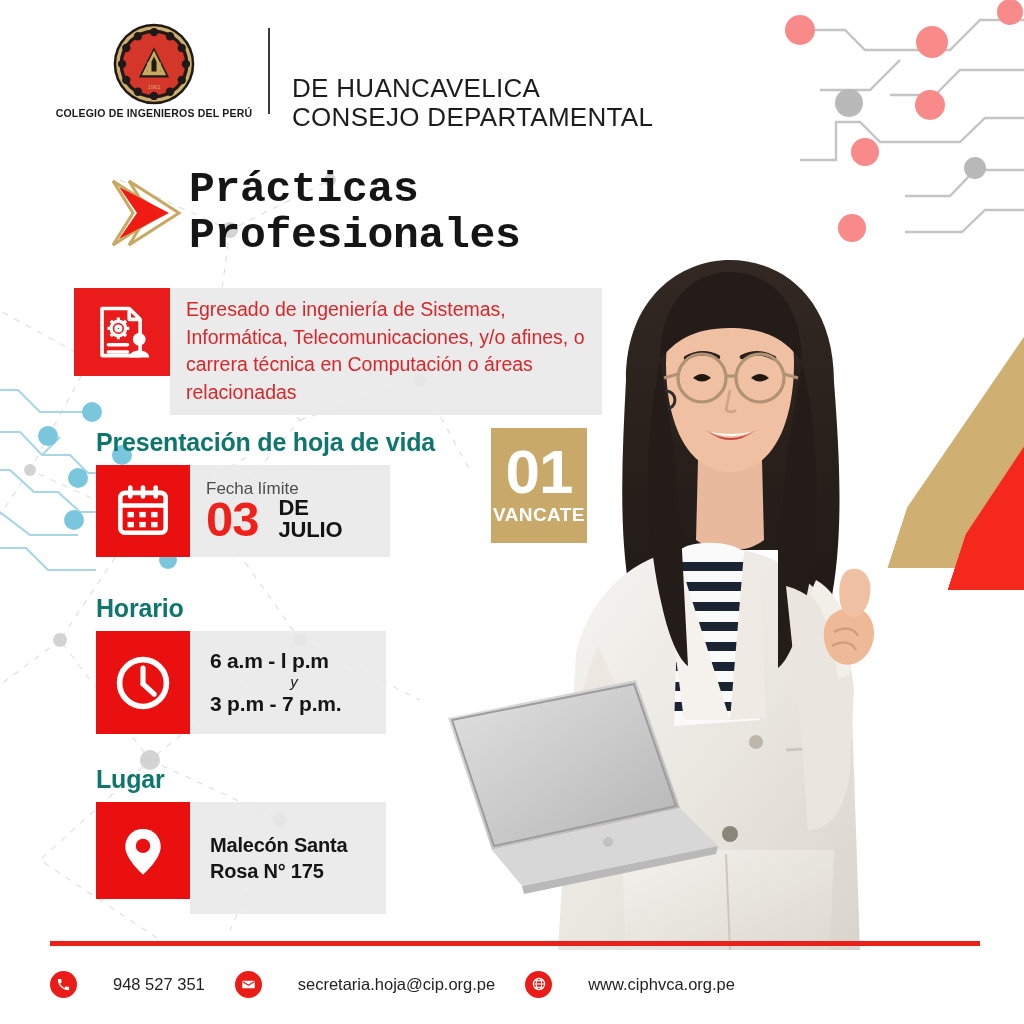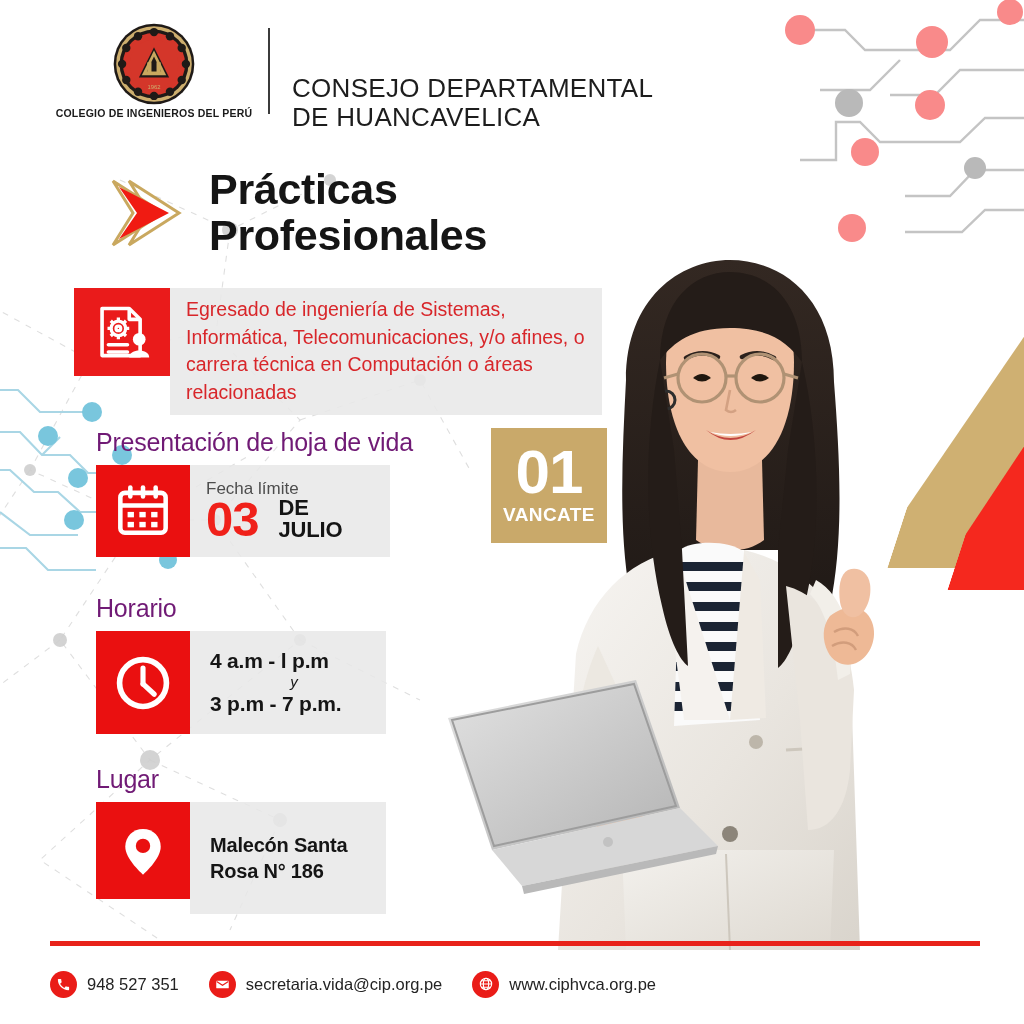--- a/index.html
+++ b/index.html
@@ -80,23 +80,22 @@
     font-size:41px; font-weight:bold;
     letter-spacing:.5px;
     padding:9px 18px 11px 18px;
     line-height:1;
   }
   .arrow-wrap {
     position:relative; width:86px; height:80px;
     margin-left:40px;
   }
   .kicker {
-    margin-left:20px;
     font-size:43px; font-weight:bold; line-height:1.06;
-    color:#151515; letter-spacing:-.3px;
+    color:#151515; letter-spacing:-.3px;font-family:Liberation Mono, monospace;
   }
   .kicker span { display:block; }
 
   
   .req-row {
     position:absolute; z-index:5;
     left:66px; top:288px;
     display:flex; align-items:stretch;
     width:536px;
     padding-left:8px;
@@ -112,21 +111,21 @@
     color:#d8262a;
     font-size:19.5px; line-height:1.42;
     padding:8px 14px 8px 16px;
     display:flex; align-items:center;
   }
   .req-text p { margin:0; }
 
   
   .section { position:absolute; z-index:5; }
   .sec-title {
-    font-size:25px; font-weight:normal; color:#701a75;
+    font-size:25px; font-weight:bold; color:#0f766e;
     letter-spacing:-.2px; margin-bottom:8px;
   }
   .sec-body { display:flex; align-items:stretch; }
   .sec-icon {
     width:94px; min-width:94px;
     background:#ea1010;
     display:flex; align-items:center; justify-content:center;
   }
   .sec-content {
     background:rgba(232,232,232,.85);
@@ -170,21 +169,21 @@
   #sec-place .sec-content { height:112px; min-width:196px; }
   .place-line {
     font-size:20px; font-weight:bold; color:#151515;
     line-height:1.32; letter-spacing:-.2px;
   }
 
   
   .vacancy {
     position:absolute; z-index:6;
     left:491px; top:428px;
-    width:116px; height:115px;
+    width:96px; height:115px;
     background:#c9a96a;
     display:flex; flex-direction:column;
     align-items:center; justify-content:center;
     color:#ffffff;
   }
   .vac-num {
     font-size:62px; font-weight:bold; line-height:.88;
     letter-spacing:-1px;
   }
   .vac-label {
@@ -205,21 +204,21 @@
     left:50px; top:941px;
     width:930px; height:5px;
     background:#e8221a;
   }
   .footer {
     position:absolute; z-index:6;
     left:50px; top:960px;
     width:935px; height:48px;
     display:flex; align-items:center;
   }
-  .fitem { display:flex; align-items:center; }
+  .fitem { display:flex; align-items:center;gap:26px; }
   .fitem + .fitem { margin-left:30px; }
   .fic {
     width:27px; height:27px; min-width:27px;
     border-radius:50%;
     background:#ea1c18;
     display:flex; align-items:center; justify-content:center;
     margin-right:10px;
   }
   .ftxt { font-size:16.5px; color:#232323; white-space:nowrap; }
 </style>
@@ -452,22 +451,22 @@
         <rect x="42" y="48" width="5" height="12" fill="#c9a85f"></rect>
         <rect x="53" y="48" width="5" height="12" fill="#c9a85f"></rect>
         <text x="50" y="80" fill="#cdae6e" font-size="7" font-family="Liberation Sans, sans-serif" text-anchor="middle">1962</text>
       </svg>
       <div class="logo-caption">COLEGIO DE INGENIEROS DEL PERÚ</div>
     </div>
 
     <div class="divider-v"></div>
 
     <div class="council">
+      <span>DE HUANCAVELICA</span>
       <span>CONSEJO DEPARTAMENTAL</span>
-      <span>DE HUANCAVELICA</span>
     </div>
   </div>
 
   <div class="conv-row">
 
     <div class="arrow-wrap">
       <svg viewBox="0 0 86 80" width="86" height="80">
         <path d="M10 8 L60 40 L10 72 L30 40 Z" fill="none" stroke="#c9a85f" stroke-width="3"></path>
         <path d="M26 8 L76 40 L26 72 L46 40 Z" fill="none" stroke="#c9a85f" stroke-width="3"></path>
         <path d="M16 14 L66 40 L16 66 L34 40 Z" fill="#f01b12"></path>
@@ -553,40 +552,40 @@
       <div class="sec-icon">
         <svg viewBox="0 0 64 64" width="60" height="60">
           <circle cx="32" cy="32" r="25" fill="none" stroke="#ffffff" stroke-width="6"></circle>
           <g stroke="#ffffff" stroke-width="5.5" stroke-linecap="round">
             <path d="M32 16 V33"></path>
               <path d="M32 33 L44 44"></path>
           </g>
         </svg>
       </div>
       <div class="sec-content">
-        <div class="time-line">4 a.m - l p.m</div>
+        <div class="time-line">6 a.m - l p.m</div>
         <div class="time-y">y</div>
         <div class="time-line">3 p.m - 7 p.m.</div>
       </div>
     </div>
   </div>
 
   <div class="section" id="sec-place">
     <div class="sec-title">Lugar</div>
     <div class="sec-body">
       <div class="sec-icon">
         <svg viewBox="0 0 64 64" width="54" height="58">
           <path d="M32 6 C20 6 11 15 11 27 C11 42 32 60 32 60 C32 60 53 42 53 27
                    C53 15 44 6 32 6 Z" fill="#ffffff"></path>
           <circle cx="32" cy="26" r="8.5" fill="#ea1010"></circle>
         </svg>
       </div>
       <div class="sec-content">
         <div class="place-line">Malecón Santa</div>
-        <div class="place-line">Rosa N° 186</div>
+        <div class="place-line">Rosa N° 175</div>
       </div>
     </div>
   </div>
 
   <div class="footer-rule"></div>
 
   <div class="footer">
 
     <div class="fitem">
       <span class="fic">
@@ -599,21 +598,21 @@
       <span class="ftxt">948 527 351</span>
     </div>
 
     <div class="fitem">
       <span class="fic">
         <svg viewBox="0 0 24 24" width="15" height="15" fill="#ffffff">
           <path d="M3 6h18c.6 0 1 .4 1 1v10c0 .6-.4 1-1 1H3c-.6 0-1-.4-1-1V7c0-.6.4-1 1-1z"></path>
           <path d="M2.6 7.2 12 13.2l9.4-6" stroke="#ea1c18" stroke-width="1.7" fill="none"></path>
         </svg>
       </span>
-      <span class="ftxt">secretaria.vida@cip.org.pe</span>
+      <span class="ftxt">secretaria.hoja@cip.org.pe</span>
     </div>
 
     <div class="fitem">
       <span class="fic">
         <svg viewBox="0 0 24 24" width="16" height="16" fill="none" stroke="#ffffff" stroke-width="1.7">
           <circle cx="12" cy="12" r="8.5"></circle>
           <ellipse cx="12" cy="12" rx="4" ry="8.5"></ellipse>
           <path d="M3.5 12h17M5 7.2h14M5 16.8h14"></path>
         </svg>
       </span>

